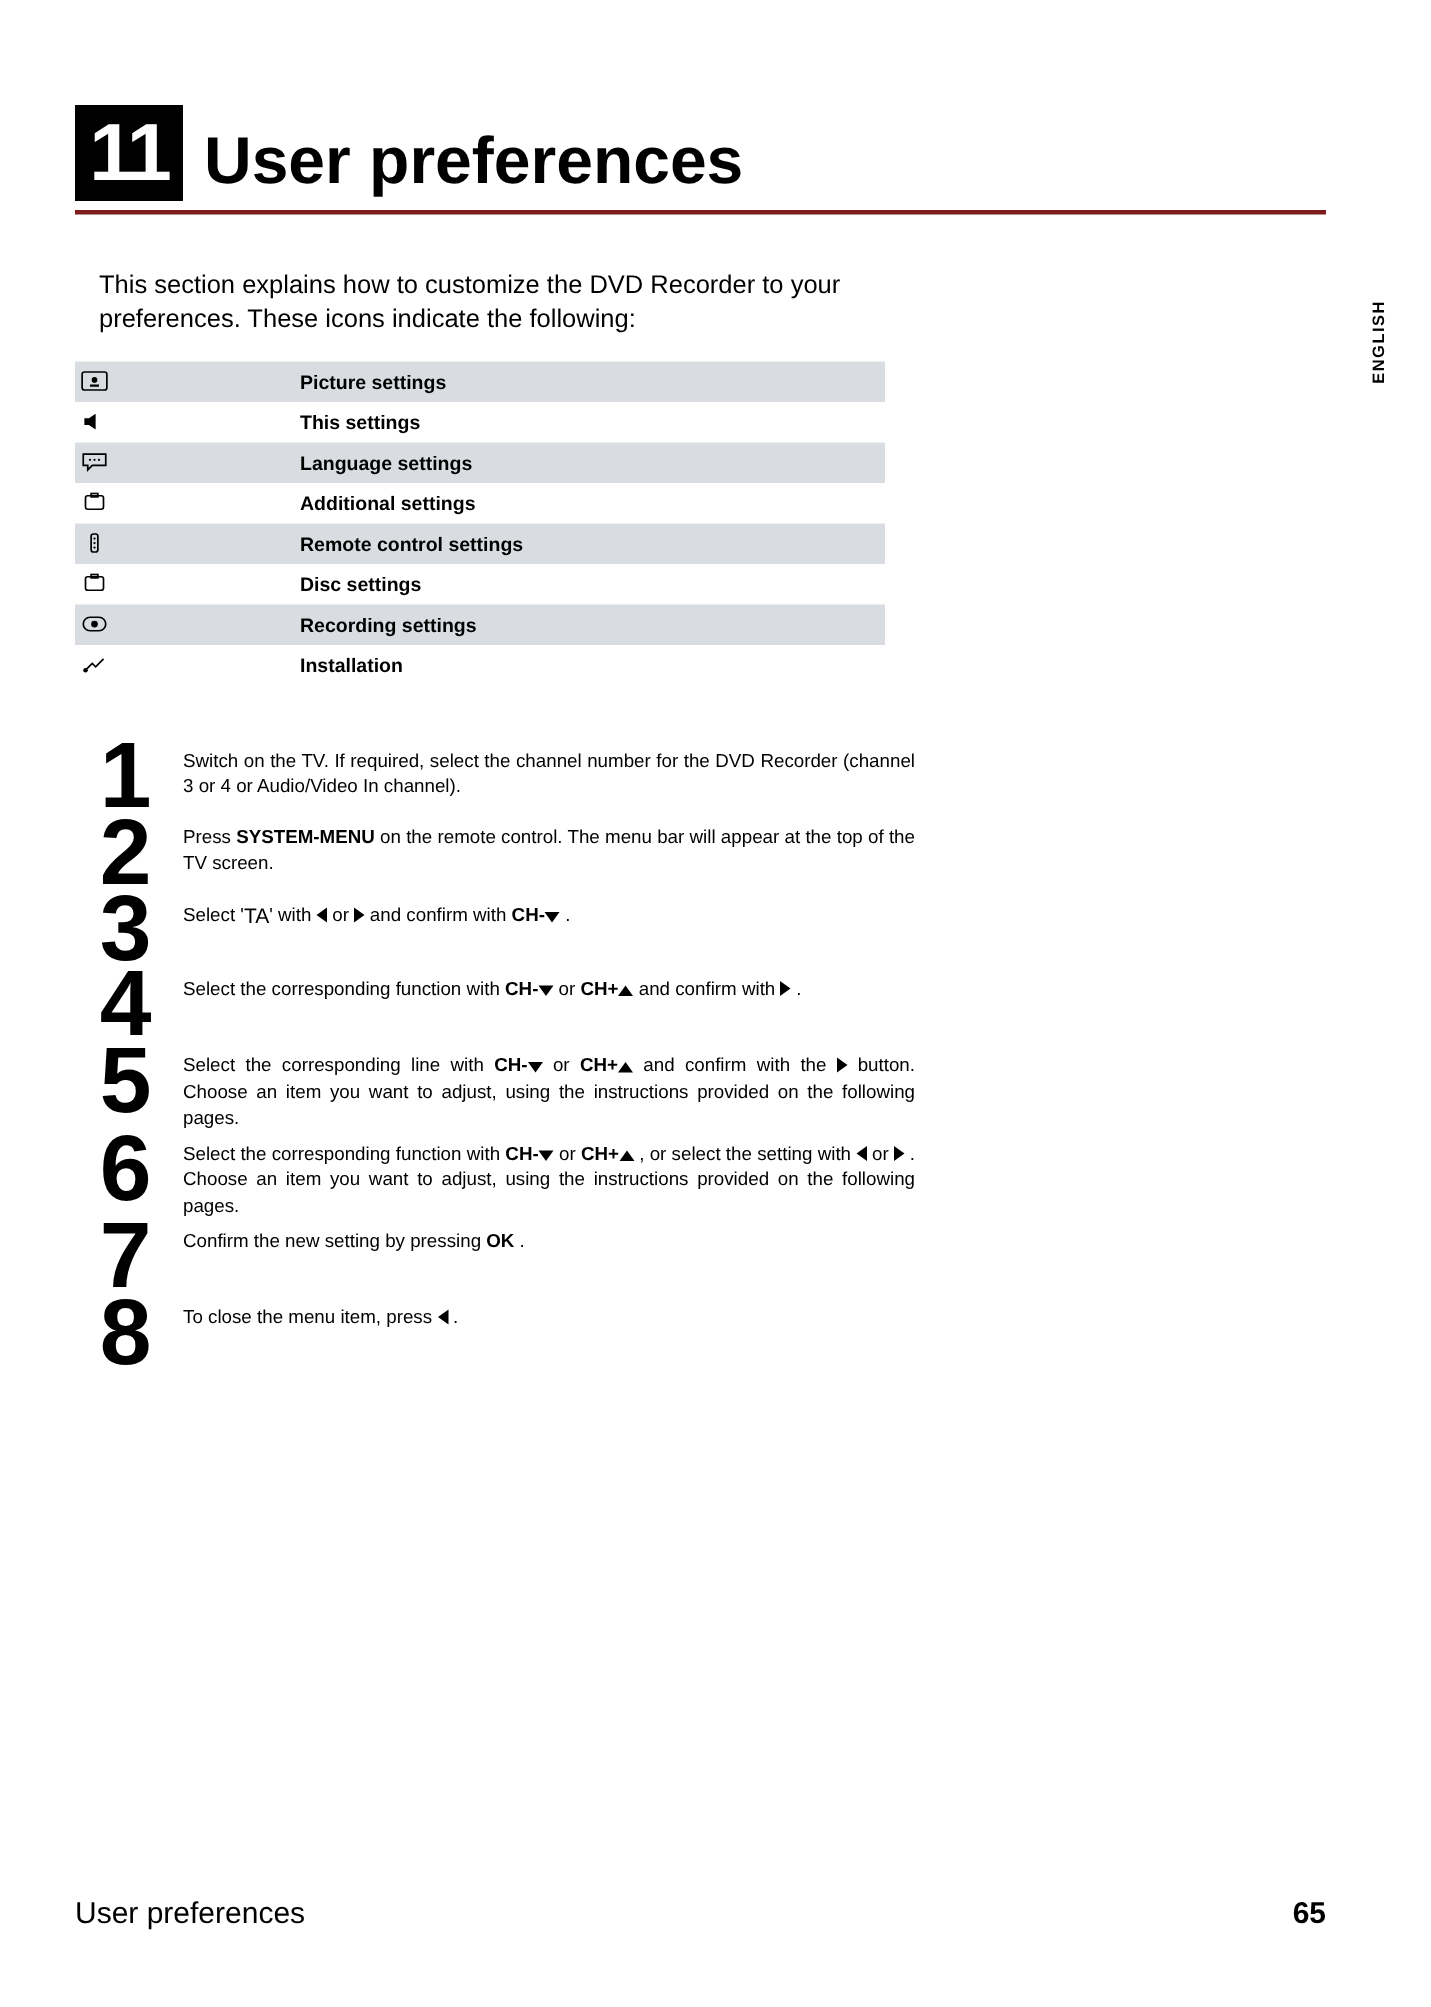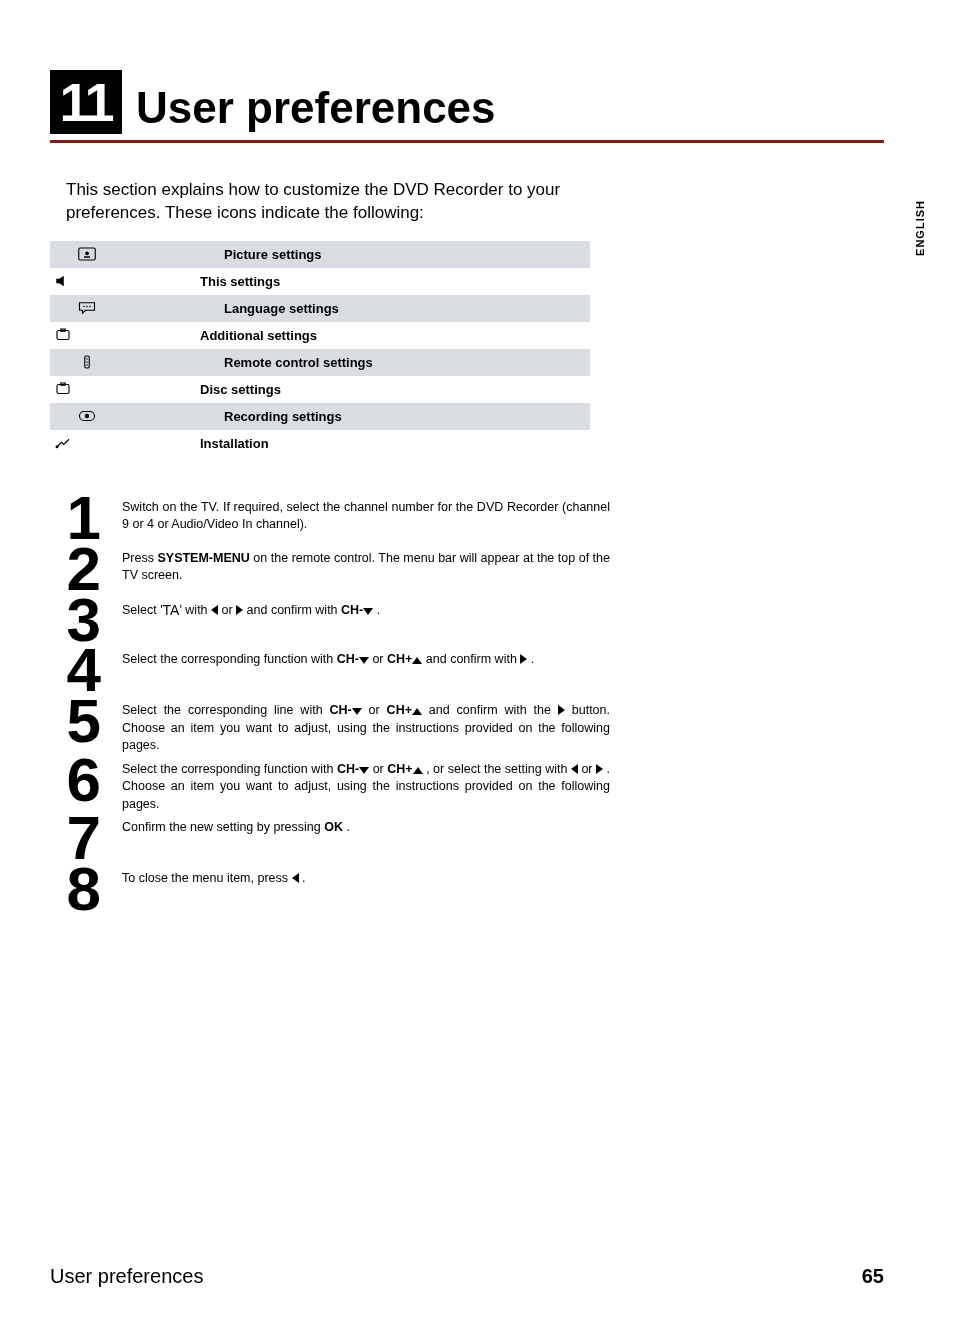--- a/index.html
+++ b/index.html
@@ -9,21 +9,21 @@
   
   .chapter { display: flex; align-items: flex-end; gap: 14px; border-bottom: 3px solid #7f1d1d; padding-bottom: 6px; }
   .chap-badge { width: 72px; height: 64px; background: #000; display: flex; align-items: center; justify-content: center; }
   .chap-num { color: #fff; font-weight: 900; font-size: 54px; line-height: 1; letter-spacing: -2px; }
   .chap-title { font-size: 44px; font-weight: 700; line-height: 1; margin-bottom: 4px; }
 
   .intro { font-size: 17px; margin-top: 36px; max-width: 540px; line-height: 1.35; margin-left: 16px; }
 
   .settings-table { margin-top: 16px; width: 540px; font-size: 13px; }
   .settings-row { display: flex; align-items: center; height: 27px; }
-  .settings-row.shaded { background: #d9dde2; padding-left: 24px; }
+  .settings-row.shaded { background: #d9dde2; }
   .settings-icon { width: 150px; padding-left: 4px; display: flex; align-items: center; }
   .settings-label { font-weight: 700; }
 
   .steps { margin-top: 36px; width: 560px; }
   .step { display: flex; align-items: flex-start; gap: 24px; }
   .step-num { width: 48px; font-size: 62px; font-weight: 900; line-height: 0.82; text-align: right; letter-spacing: -3px; }
   .step-body { flex: 1; font-size: 12.5px; line-height: 1.4; padding-top: 6px; text-align: justify; }
   .step-body b { font-weight: 700; }
 
   .lang-tab { position: absolute; right: 40px; top: 200px; transform: rotate(-90deg); transform-origin: right top; font-size: 11px; font-weight: 700; letter-spacing: 1px; }
@@ -130,21 +130,21 @@
             <circle cx="4" cy="14" r="2" fill="#000"></circle>
           </svg>
         </div>
         <div class="settings-label">Installation</div>
       </div>
     </div>
 
   <div class="steps" id="steps">
       <div class="step">
         <div class="step-num">1</div>
-        <div class="step-body">Switch on the TV. If required, select the channel number for the DVD Recorder (channel 9 or 4 or Audio/Video In channel).</div>
+        <div class="step-body">Switch on the TV. If required, select the channel number for the DVD Recorder (channel 3 or 4 or Audio/Video In channel).</div>
       </div>
       <div class="step">
         <div class="step-num">2</div>
         <div class="step-body">Press <b>SYSTEM-MENU</b> on the remote control. The menu bar will appear at the top of the TV screen.</div>
       </div>
       <div class="step">
         <div class="step-num">3</div>
         <div class="step-body">Select '<span class="toolicon">TA</span>' with <span class="tri tri-l"></span> or <span class="tri tri-r"></span> and confirm with <b>CH-</b><span class="tri tri-d"></span> .</div>
       </div>
       <div class="step">

